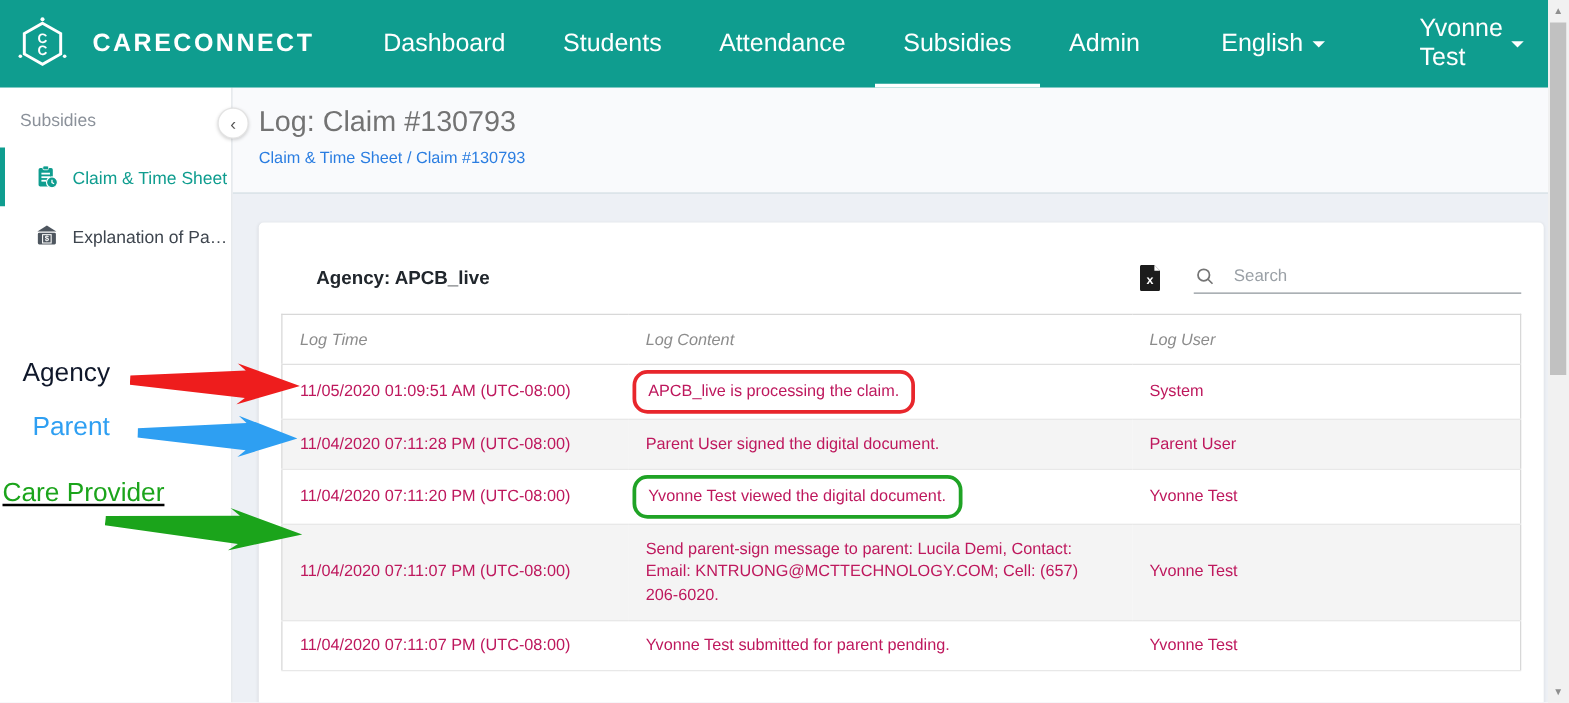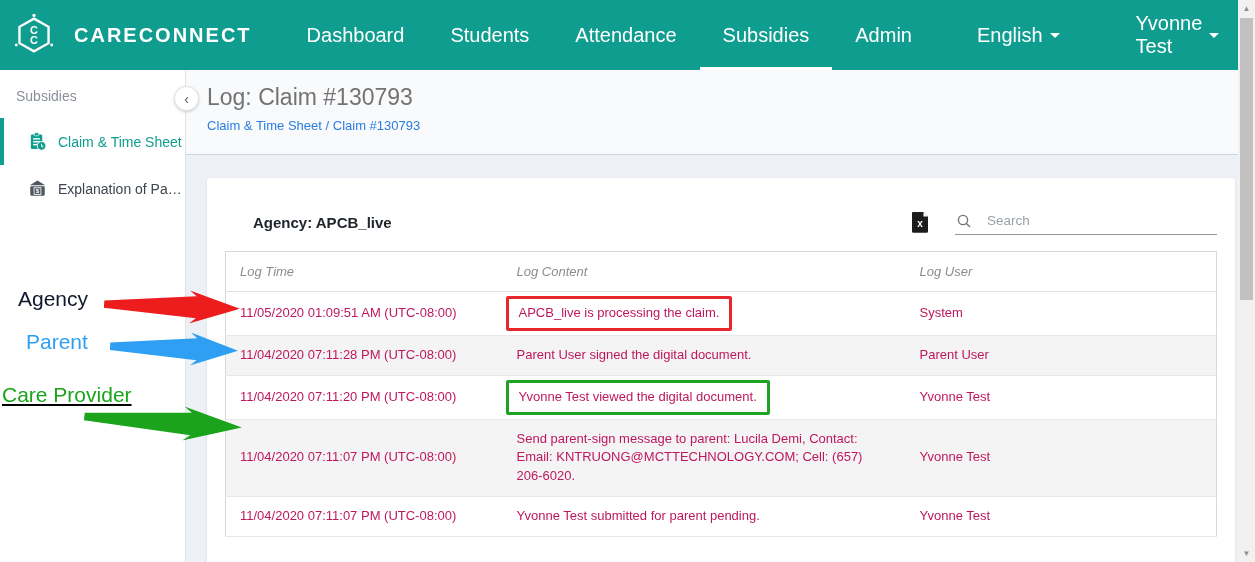--- a/index.html
+++ b/index.html
@@ -46,21 +46,21 @@
   .search-wrap input{border:none;outline:none;font-size:13.5px;color:#444;width:100%;font-family:inherit;background:transparent;}
   .search-wrap input::placeholder{color:#9aa0a6;}
 
   
   table.log-table{width:100%;border-collapse:collapse;border:1px solid #d8d8d8;font-size:13px;}
   .log-table th{font-weight:400;color:#8c8c8c;text-align:left;padding:12px 14px;border-bottom:1px solid #e0e0e0;background:#fff;font-style:italic;}
   .log-table td{color:#be185d;padding:10px 14px;border-bottom:1px solid #e8e8e8;vertical-align:middle;line-height:1.45;}
   .log-table tbody tr:nth-child(even){background:#f4f4f4;}
   .log-table col.c-time{width:277px;}
   .log-table col.c-content{width:403px;}
-  .hl{display:inline-block;border:3px solid #000;border-radius:2px;padding:5px 10px;margin:-6px 0 -6px -11px;background:transparent;}
+  .hl{display:inline-block;border:3px solid #000;border-radius:12px;padding:5px 10px;margin:-6px 0 -6px -11px;background:transparent;}
 
   
   .annotation{position:absolute;z-index:50;pointer-events:none;}
   .annotation-label{font-size:21px;white-space:nowrap;}
   .annotation svg{position:absolute;}
   .ann-agency{left:18px;top:287px;}
   .ann-agency svg{left:86px;top:3px;width:136px;height:33px;transform:rotate(2deg);}
   .ann-parent{left:26px;top:330px;}
   .ann-parent svg{left:84px;top:2px;width:128px;height:33px;transform:rotate(2deg);}
   .ann-cp{left:2px;top:383px;text-decoration:underline;}

